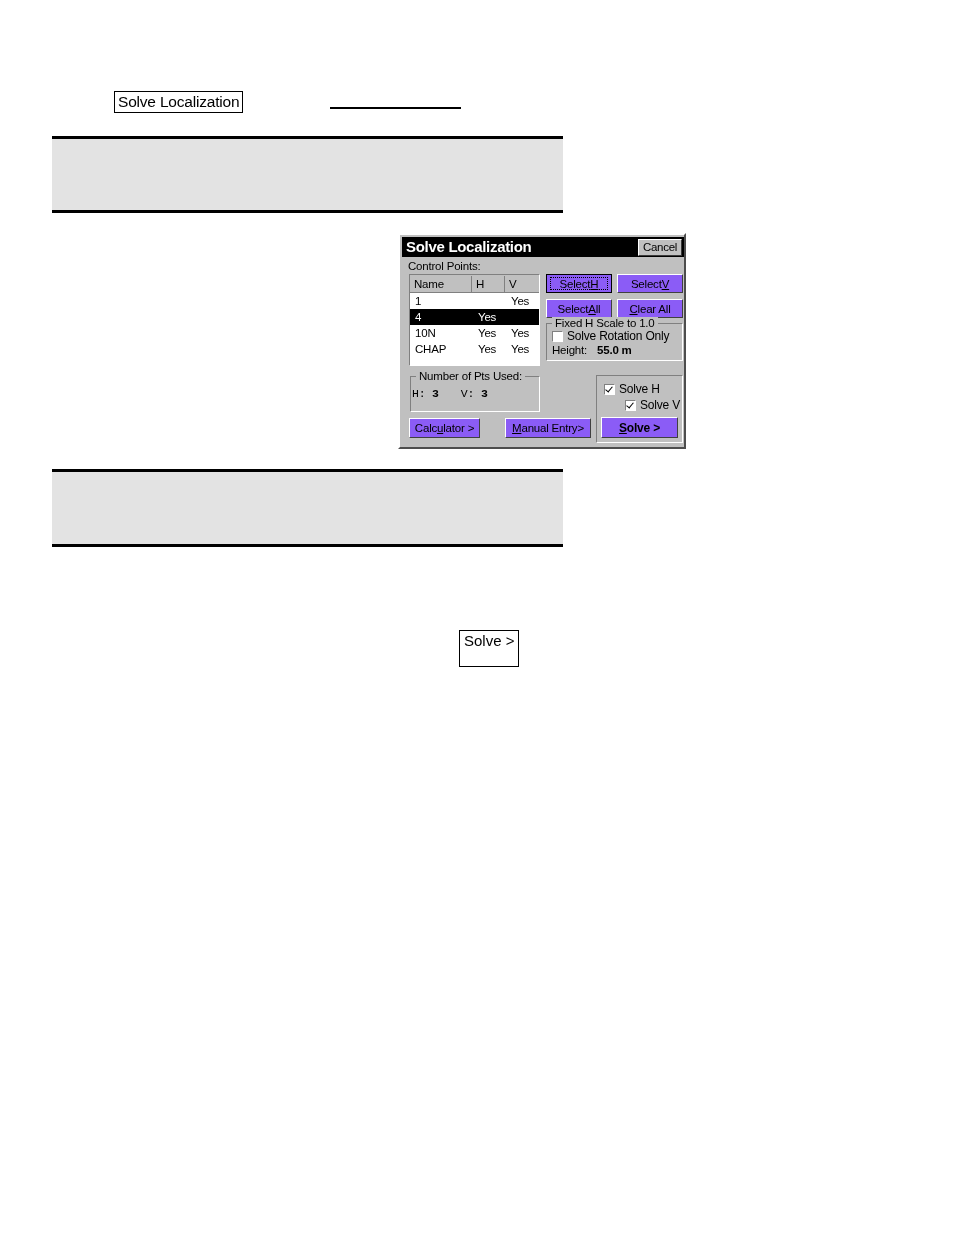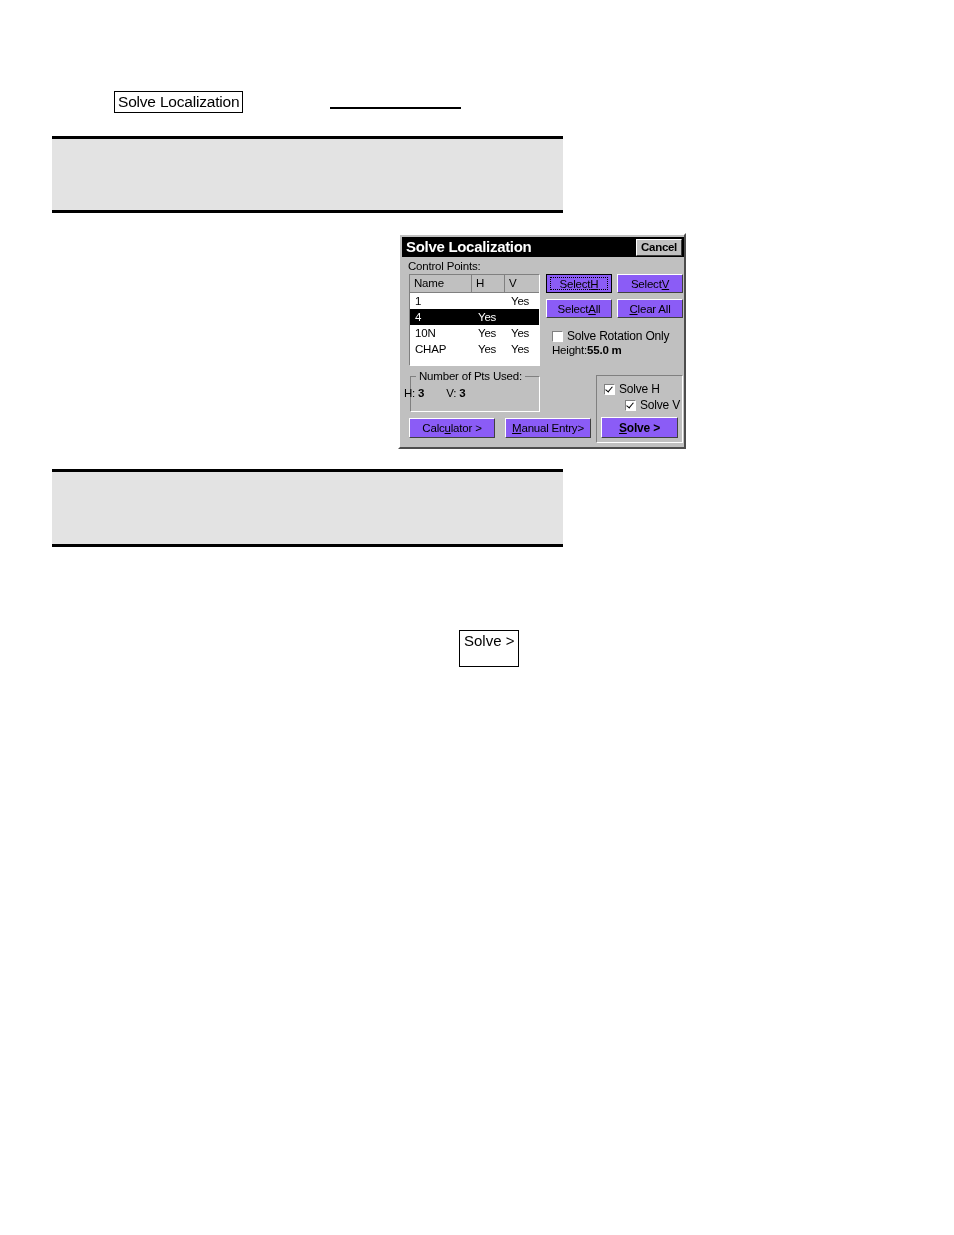--- a/index.html
+++ b/index.html
@@ -92,21 +92,21 @@
     font-size: 15px;
     font-weight: bold;
     letter-spacing: -0.3px;
     line-height: 16px;
     white-space: nowrap;
   }
   .cancel-btn {
     background: #c0c0c0;
     color: #000;
     font-size: 11.5px;
-    font-weight: bold;
+    font-weight: normal;
     letter-spacing: -0.3px;
     line-height: 13px;
     padding: 1px 4px 1px 4px;
     border-top: 1.5px solid #ffffff;
     border-left: 1.5px solid #ffffff;
     border-right: 1.5px solid #3a3a3a;
     border-bottom: 1.5px solid #3a3a3a;
     white-space: nowrap;
     cursor: default;
   }
@@ -133,20 +133,21 @@
     border-right: 1.5px solid #ffffff;
     border-bottom: 1.5px solid #ffffff;
     box-sizing: border-box;
     overflow: hidden;
   }
   .cp-head {
     display: flex;
     background: #c0c0c0;
     height: 17px;
     border-bottom: 1px solid #808080;
+    align-items: center;
   }
   .cp-head div {
     font-size: 11.5px;
     line-height: 16px;
     padding-left: 4px;
     letter-spacing: -0.2px;
     box-sizing: border-box;
   }
   .col-name { width: 62px; border-right: 1px solid #808080; }
   .col-h    { width: 33px; border-right: 1px solid #808080; }
@@ -263,40 +264,41 @@
   }
 
   #chk-rotation { left: 152px; top: 94px; }
   #height-row {
     position: absolute;
     left: 152px; top: 109px;
     font-size: 11.5px;
     letter-spacing: -0.2px;
     white-space: nowrap;
   }
-  #height-row .value { font-weight: bold; }
+  #height-row .value { font-weight: bold; margin-left: 10px; }
 
   #grp-pts { left: 10px; top: 141px; width: 130px; height: 36px; }
   #grp-pts .group-title { top: -7px; left: 5px; }
   #pts-values {
     position: absolute;
-    left: 4px; top: 152px;
-    font-size: 11.5px;
-    letter-spacing: -0.2px;
-    white-space: nowrap;
+    left: 12px; top: 152px;
+    font-size: 11.5px;
+    letter-spacing: -0.2px;
+    white-space: nowrap;
+    font-family: Liberation Mono, monospace;
   }
   #pts-values b { font-weight: bold; }
   #pts-values .sp { display: inline-block; width: 22px; }
 
   #grp-solve { left: 196px; top: 140px; width: 87px; height: 68px; }
 
   #chk-solve-h { left: 204px; top: 147px; }
   #chk-solve-v { left: 204px; top: 163px; padding-left: 21px; }
 
-  #btn-calculator { left: 9px;  top: 183px; width: 86px; height: 20px; }
+  #btn-calculator { left: 9px;  top: 183px; width: 71px; height: 20px; }
   #btn-manual     { left: 105px; top: 183px; width: 86px; height: 20px; }
   #btn-solve      { left: 201px; top: 182px; width: 77px; height: 21px; font-weight: bold; font-size: 12px; }
 </style>
 </head>
 <body>
 
 <div class="doc-heading-box">Solve Localization</div>
 <div class="doc-rule"></div>
 
 <div class="redacted-block" id="redacted-block-1"></div>
@@ -355,20 +357,23 @@
   <div class="btn" id="btn-select-all">
     <span>Select </span>
       <u>A</u>
       <span>ll</span>
   </div>
   <div class="btn" id="btn-clear-all">
     <u>C</u>
       <span>lear All</span>
   </div>
 
+  <div class="group" id="grp-fixed">
+    <span class="group-title">Fixed H Scale to 1.0</span>
+  </div>
   <div class="check-row" id="chk-rotation">
     <span class="checkbox"></span>
     <span>Solve Rotation Only</span>
   </div>
   <div id="height-row">
     <span>Height:</span><span class="value">55.0 m</span>
   </div>
 
   <div class="group" id="grp-pts">
     <span class="group-title">Number of Pts Used:</span>

